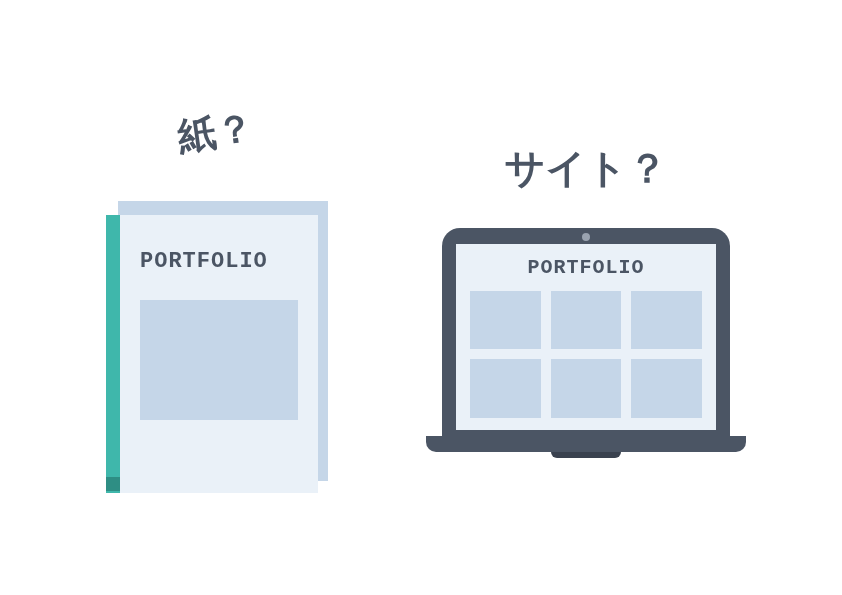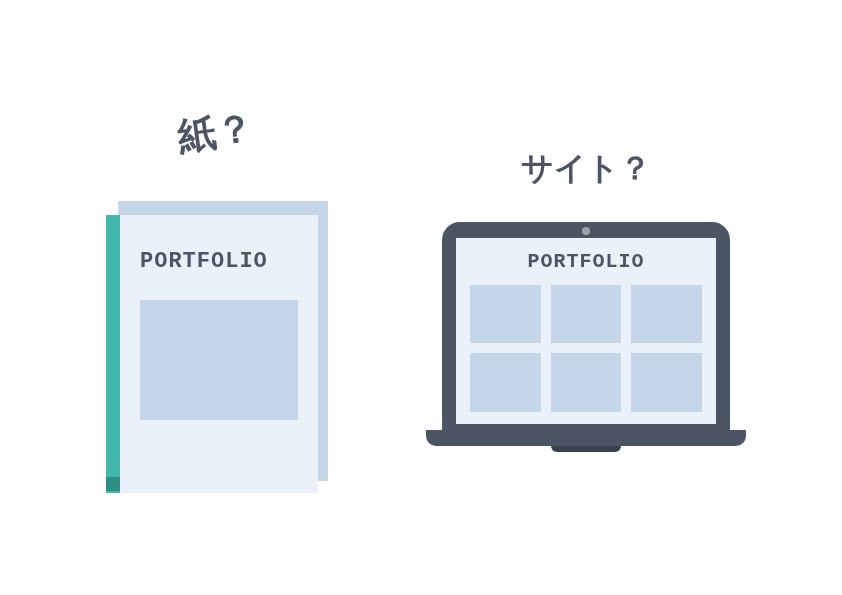--- a/index.html
+++ b/index.html
@@ -28,21 +28,21 @@
     font-weight: 700;
     text-align: center;
     line-height: 1.5;
   }
   .heading-paper {
     font-size: 38px;
     margin-bottom: 40px;
     transform: rotate(-8deg);
   }
   .heading-site {
-    font-size: 32px;
+    font-size: 40px;
     margin-bottom: 30px;
   }
 
   
   .book-wrap {
     position: relative;
     width: 240px;
     height: 290px;
   }
   .book-back {

